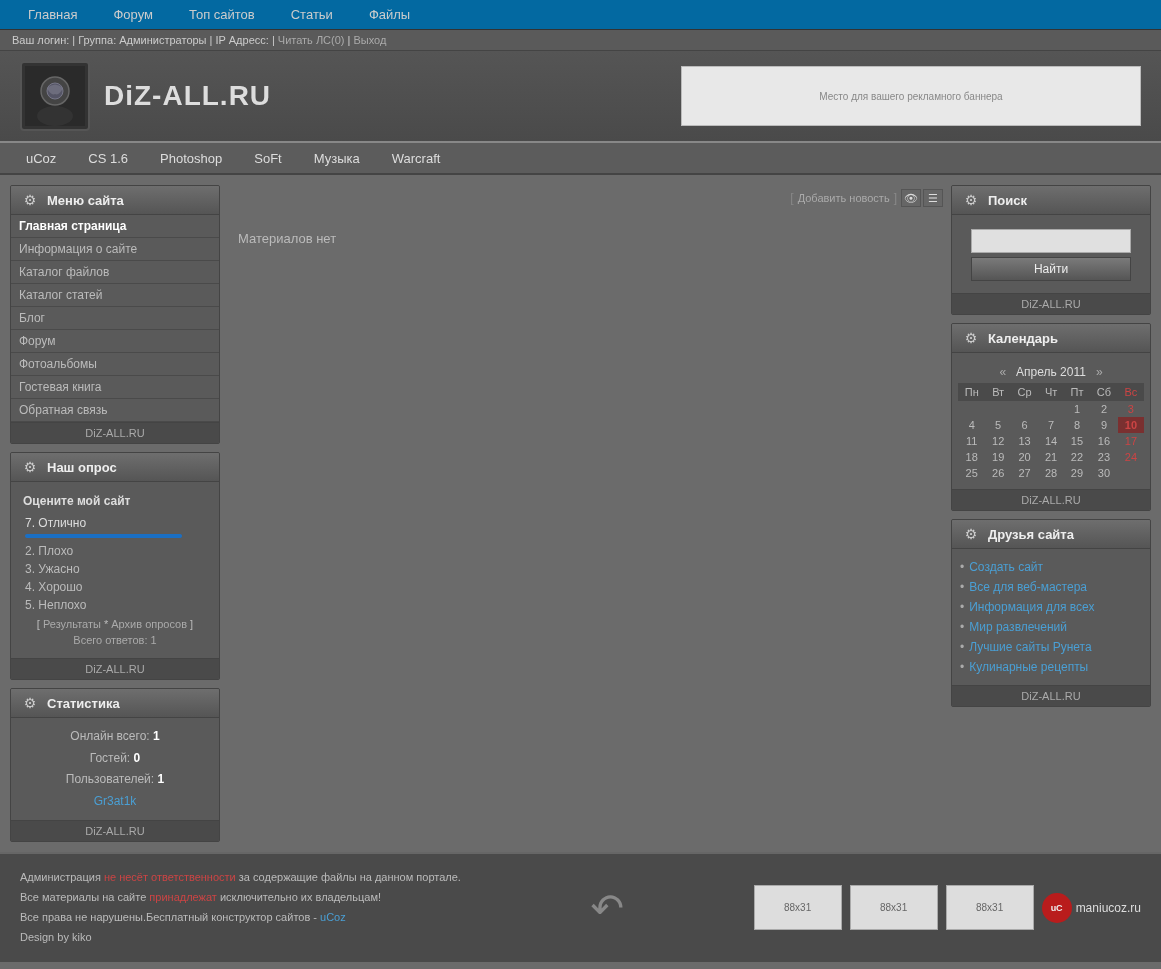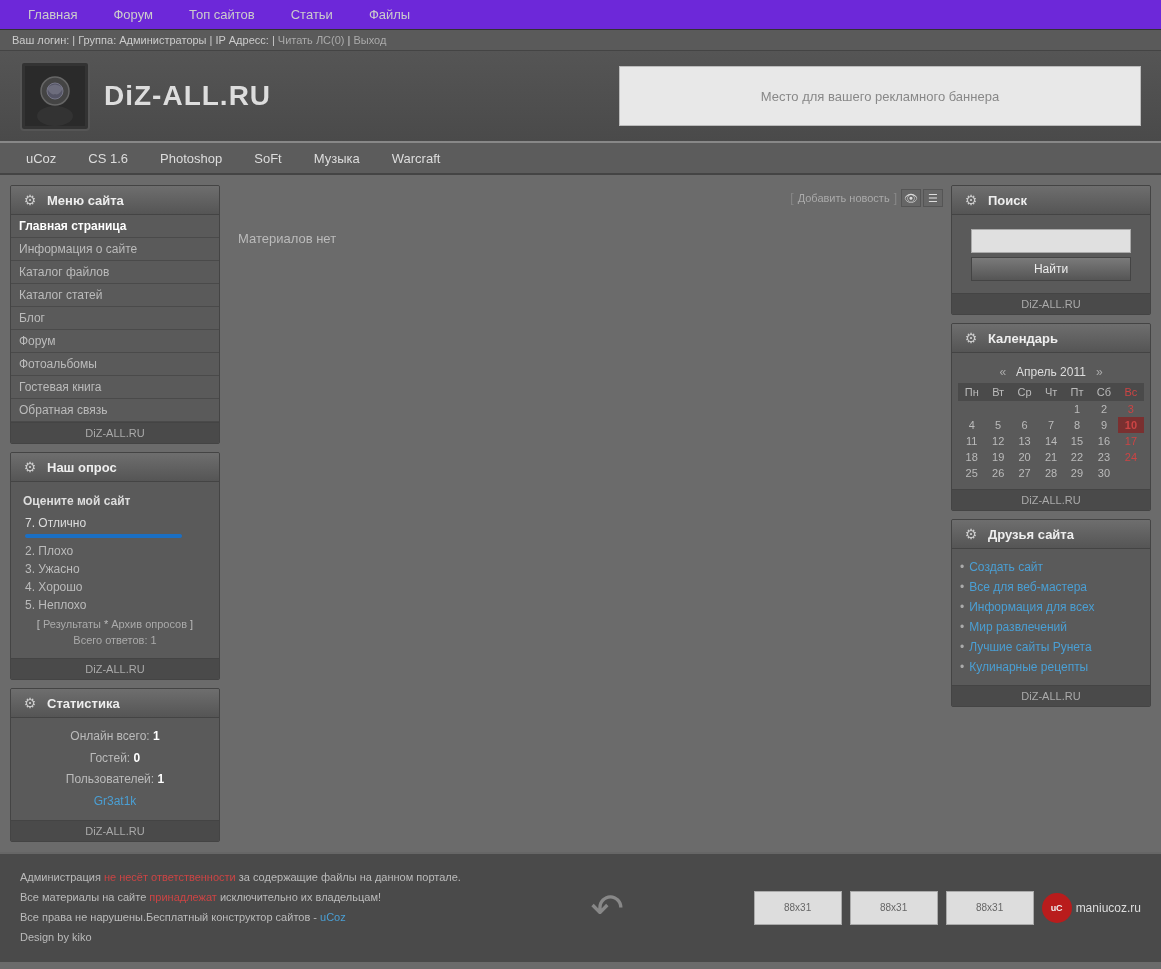--- a/index.html
+++ b/index.html
@@ -6,21 +6,21 @@
     body {
       background-color: #6b6b6b;
       font-family: Arial, Tahoma, sans-serif;
       font-size: 12px;
       color: #ddd;
       min-width: 1161px;
     }
 
     
     .top-nav {
-      background: #6d28d9;
+      background: #0369a1;
       border-bottom: 1px solid #333;
       display: flex;
       align-items: center;
       padding: 0 10px;
       height: 30px;
     }
     .top-nav a {
       color: #ccc;
       text-decoration: none;
       padding: 6px 18px;
@@ -66,27 +66,27 @@
     .logo-icon svg { width: 60px; height: 60px; }
     .site-title {
       font-size: 28px;
       font-weight: bold;
       color: #ddd;
       letter-spacing: 1px;
     }
     .banner-area {
       background: #e8e8e8;
       border: 1px solid #bbb;
-      width: 522px;
+      width: 460px;
       height: 60px;
       display: flex;
       align-items: center;
       justify-content: center;
       color: #888;
-      font-size: 13px;
+      font-size: 10px;
     }
 
     
     .secondary-nav {
       background: #5c5c5c;
       border-top: 2px solid #888;
       border-bottom: 2px solid #444;
       padding: 0 10px;
       display: flex;
       align-items: center;
@@ -379,21 +379,21 @@
       color: #888;
       margin: 0 20px;
     }
     .footer-badges {
       display: flex;
       gap: 8px;
       align-items: center;
     }
     .badge-88x31 {
       width: 88px;
-      height: 34px;
+      height: 45px;
       background: #ddd;
       border: 1px solid #aaa;
       display: flex;
       align-items: center;
       justify-content: center;
       font-size: 10px;
       color: #666;
     }
     .ucoz-badge {
       display: flex;

